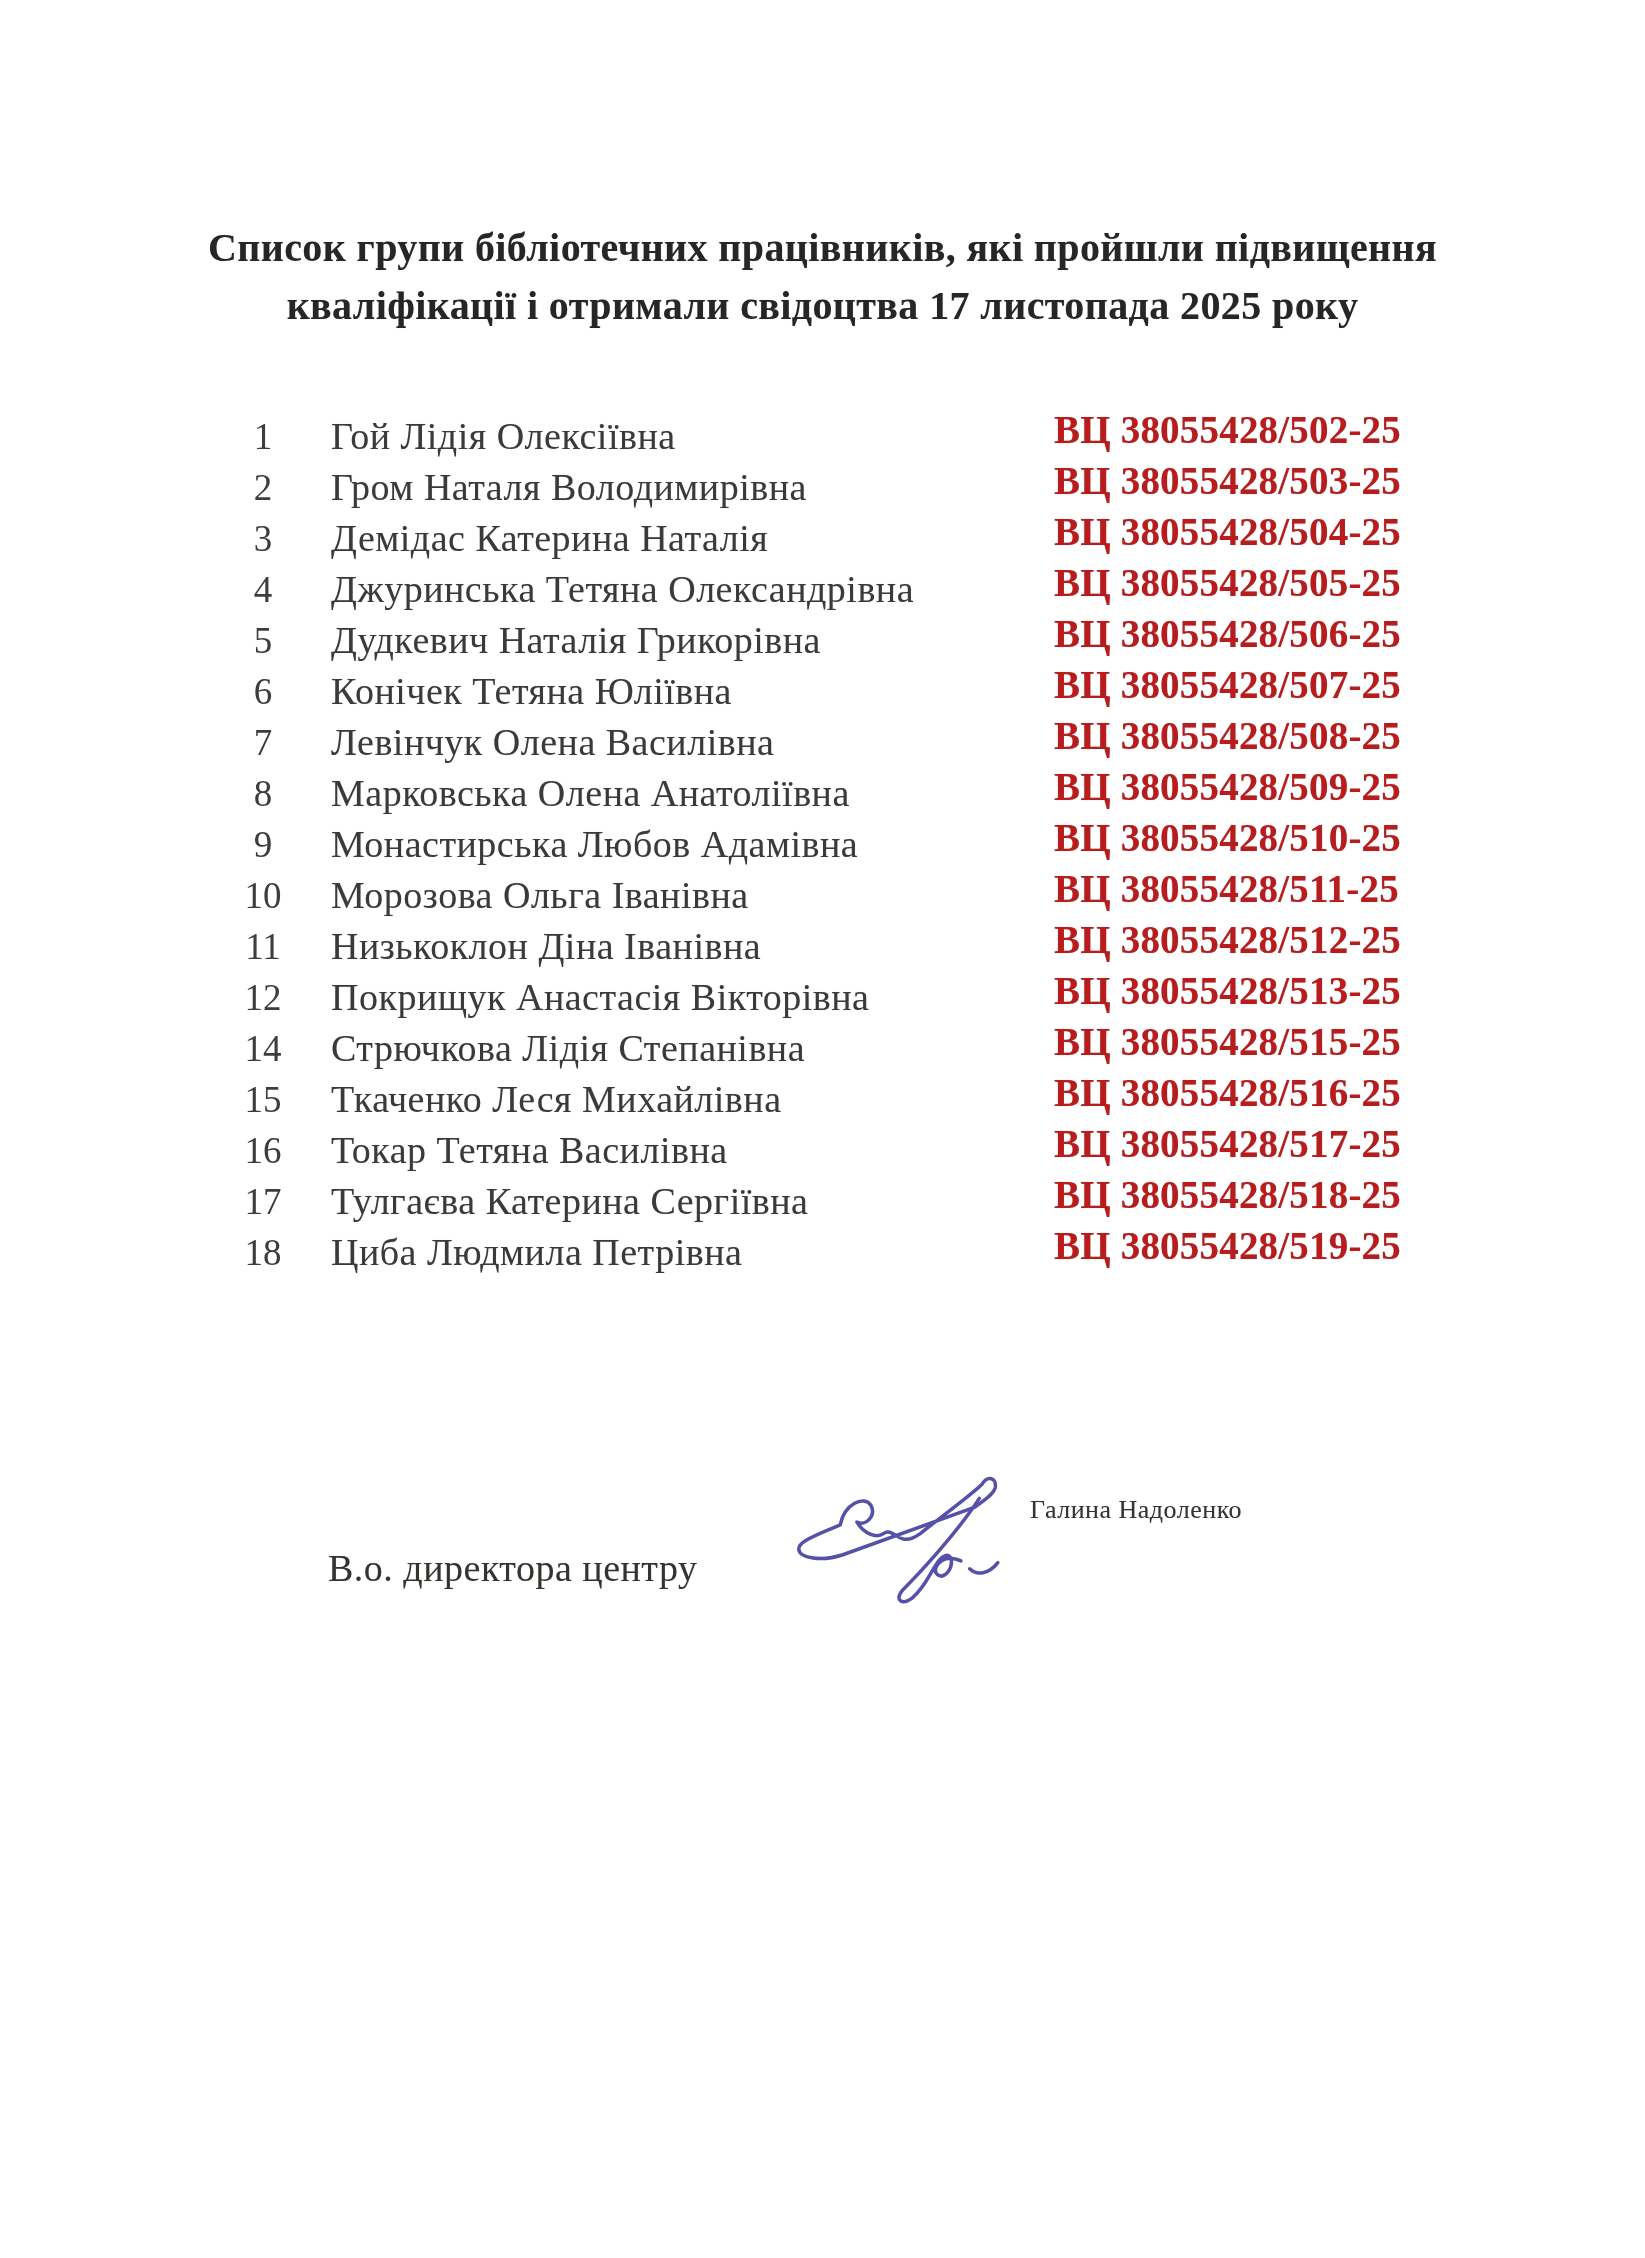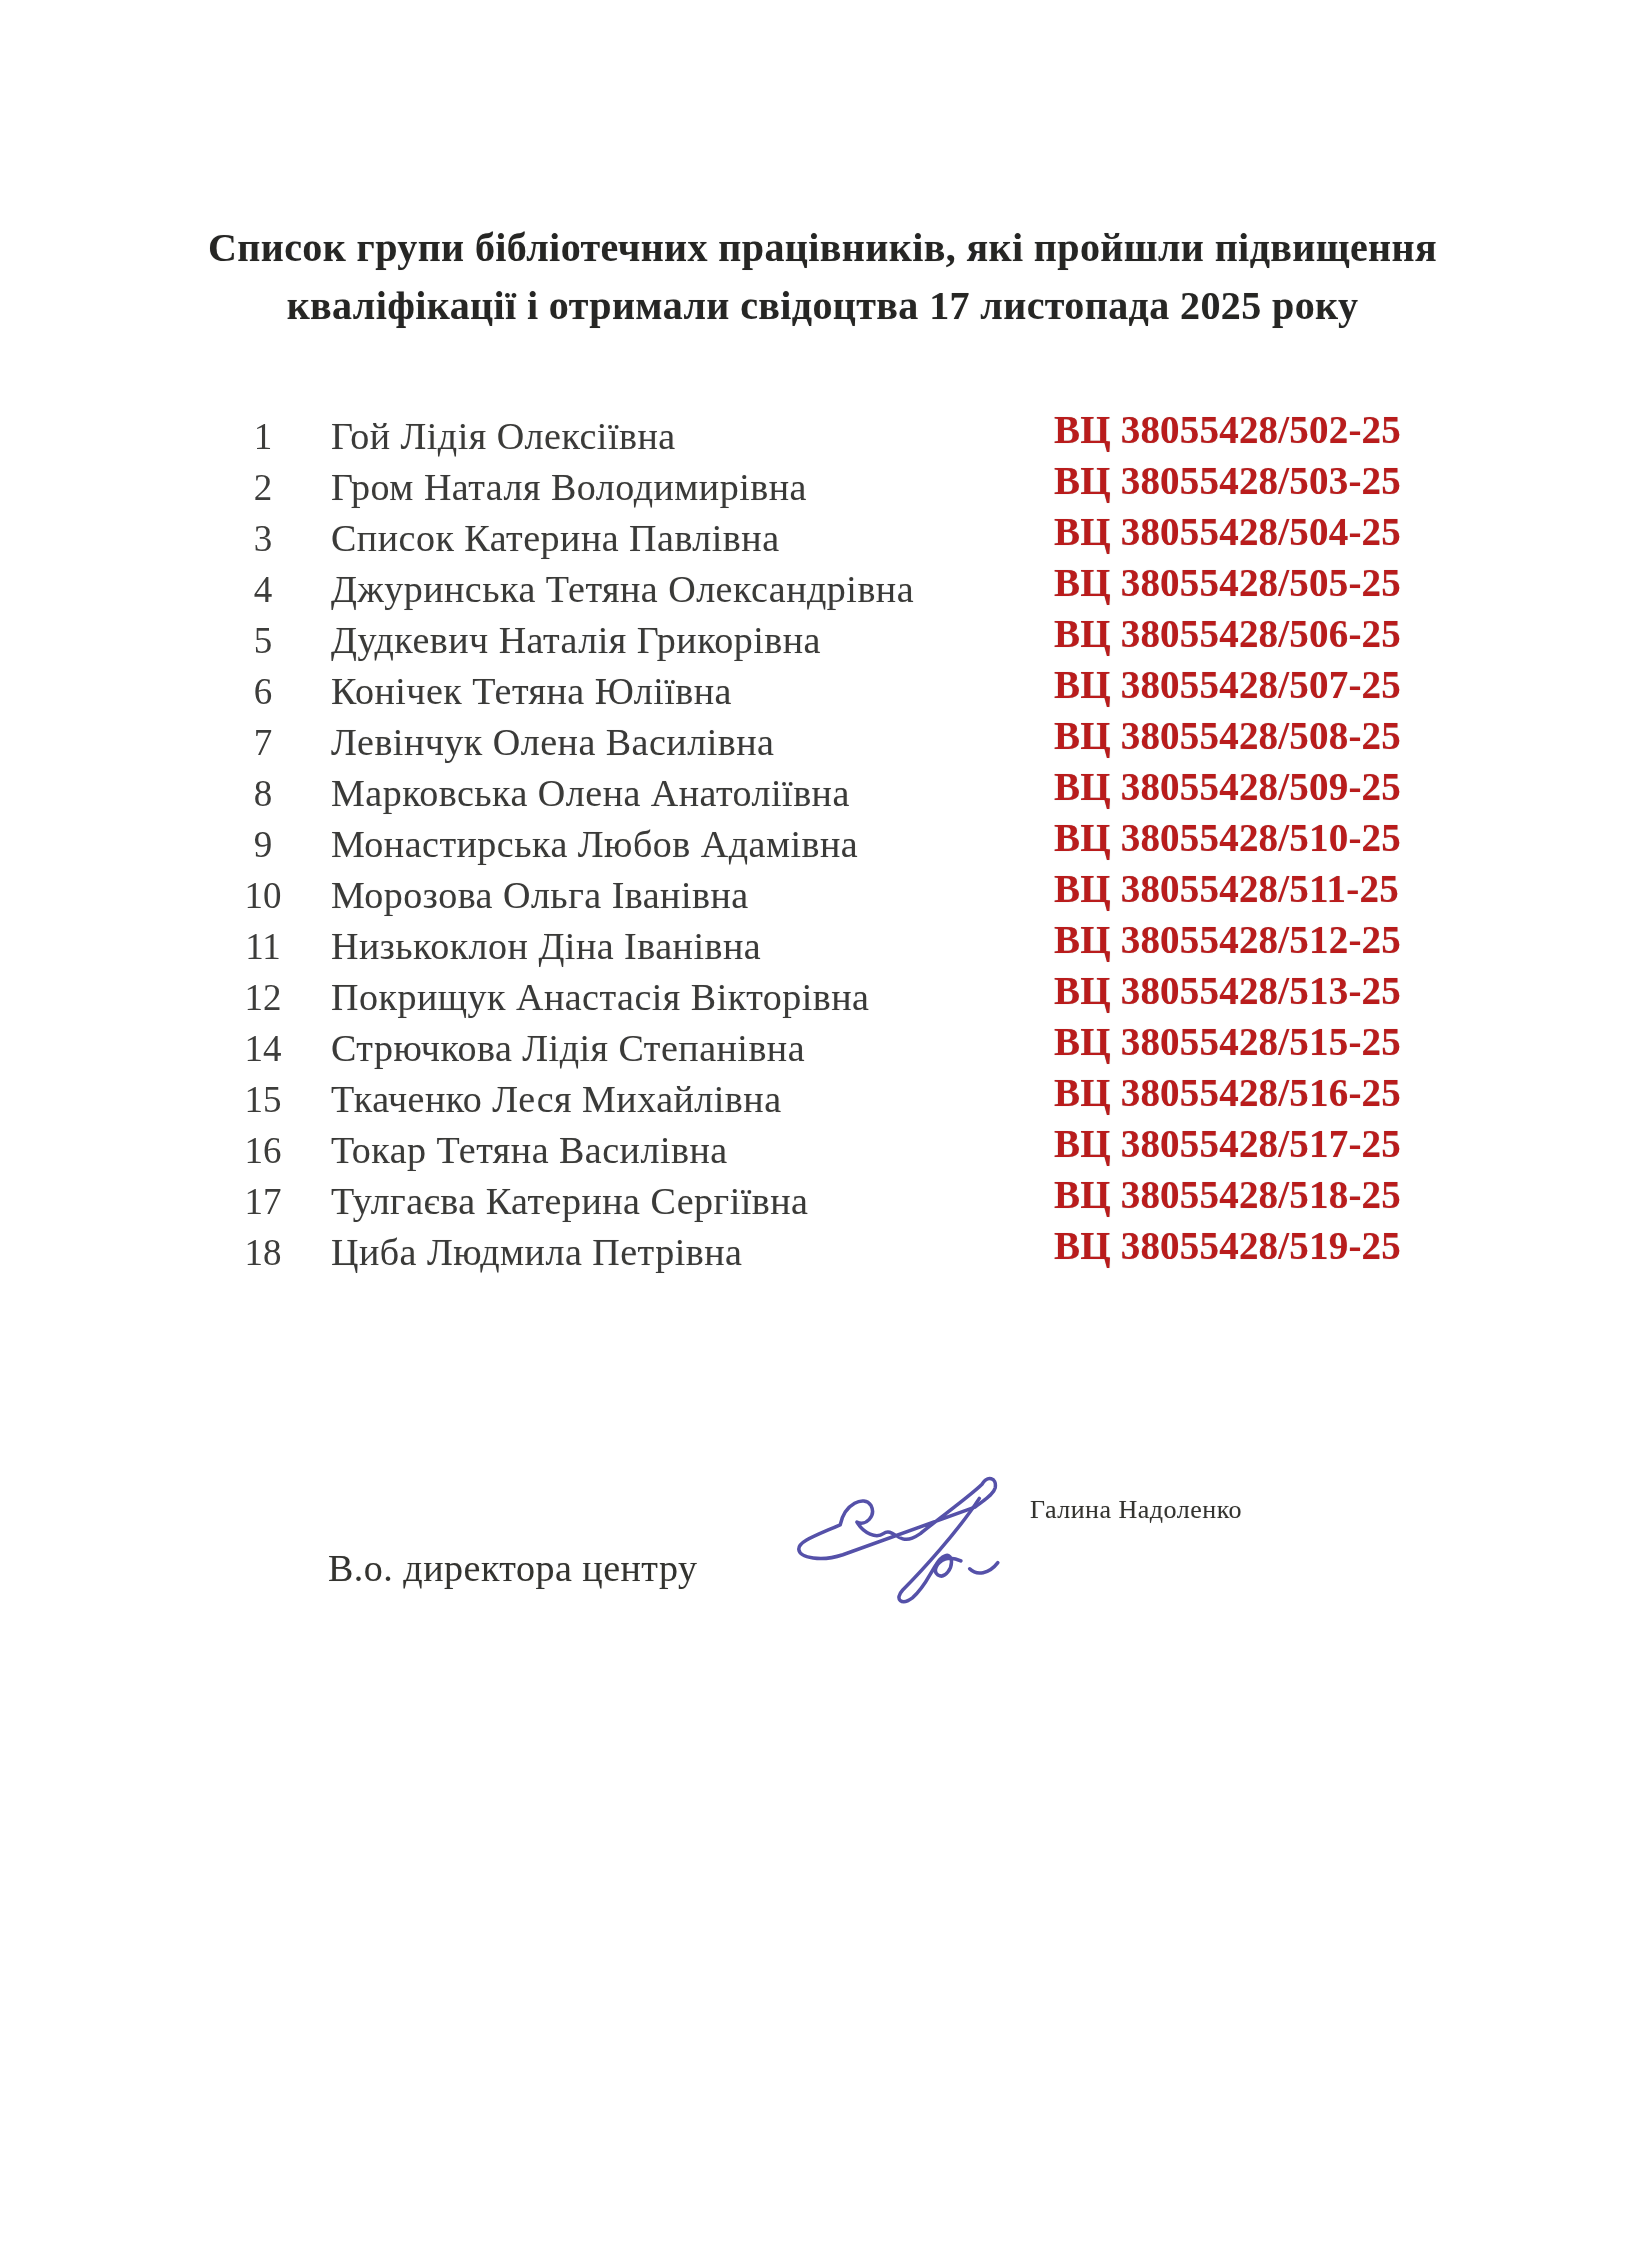--- a/index.html
+++ b/index.html
@@ -110,21 +110,21 @@
       <span class="num">1</span><span class="name">Гой Лідія Олексіївна</span>
       <span class="cert">ВЦ 38055428/502-25</span>
     </div>
 
     <div class="row">
       <span class="num">2</span><span class="name">Гром Наталя Володимирівна</span>
       <span class="cert">ВЦ 38055428/503-25</span>
     </div>
 
     <div class="row">
-      <span class="num">3</span><span class="name">Список Катерина Павлівна</span>
+      <span class="num">3</span><span class="name">Демідас Катерина Наталія</span>
       <span class="cert">ВЦ 38055428/504-25</span>
     </div>
 
     <div class="row">
       <span class="num">4</span><span class="name">Джуринська Тетяна Олександрівна</span>
       <span class="cert">ВЦ 38055428/505-25</span>
     </div>
 
     <div class="row">
       <span class="num">5</span><span class="name">Дудкевич Наталія Грикорівна</span>

